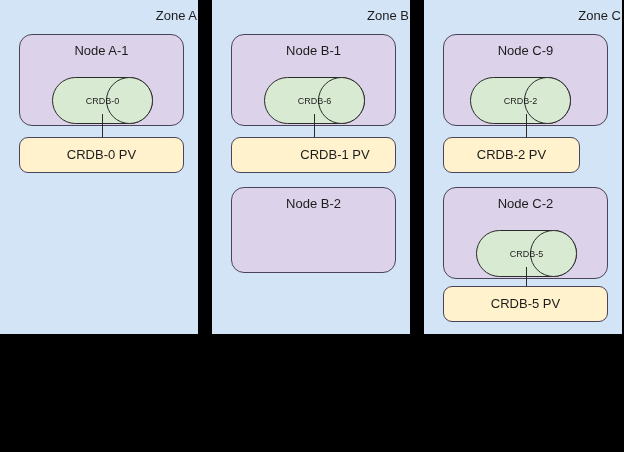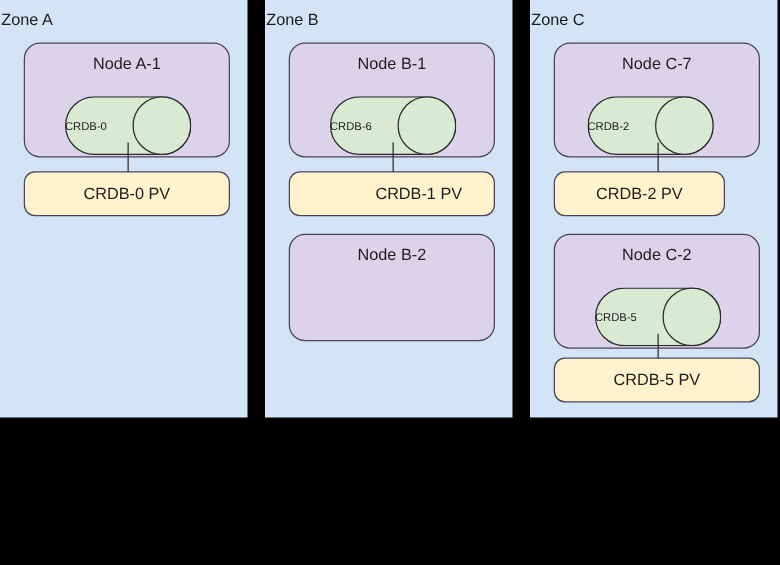--- a/index.html
+++ b/index.html
@@ -26,21 +26,21 @@
     position: absolute;
     background: #d4e4f7;
     border: 1px solid #6c8ebf00;
     box-sizing: border-box;
   }
   .zone-title {
     position: absolute;
     left: 0;
     right: 0;
     top: 7px;
-    text-align: left;
+    text-align: right;
     font-size: 13px;
     color: #1c1c1c;
     line-height: 16px;
   }
   .node {
     position: absolute;
     background: #dcd2ea;
     border: 1px solid #4a4458;
     border-radius: 13px;
     box-sizing: border-box;
@@ -85,21 +85,21 @@
     display: flex;
     align-items: center;
     font-size: 9px;
     color: #1c1c1c;
     line-height: 12px;
     pointer-events: none;
   }
   .cyl-label span {
     display: block;
     width: 100%;
-    text-align: left;
+    text-align: center;
     box-sizing: border-box;
   }
   .connector {
     position: absolute;
     width: 1px;
     background: #2b2b2b;
   }
 </style>
 </head>
 <body>
@@ -153,21 +153,21 @@
 
     <div class="node" style="left:18px; top:186px; width:165px; height:86px;">
       <div class="node-title">Node B-2</div>
     </div>
   </div>
 
   <div class="zone" style="left:424px; top:0px; width:198px; height:334px;">
     <div class="zone-title">Zone C</div>
 
     <div class="node" style="left:18px; top:33px; width:165px; height:92px;">
-      <div class="node-title">Node C-7</div>
+      <div class="node-title">Node C-9</div>
       <div class="cyl" style="left:26px; top:42px; width:101px; height:47px;">
         <svg width="101" height="47" viewBox="0 0 101 47">
           <path d="M23.5,0.5 H77.5 A23,23 0 0 1 77.5,46.5 H23.5 A23,23 0 0 1 23.5,0.5 Z" fill="#d9ead3" stroke="#2b2b2b" stroke-width="1"></path>
           <circle cx="77.5" cy="23.5" r="23" fill="#d9ead3" stroke="#2b2b2b" stroke-width="1"></circle>
         </svg>
         <div class="cyl-label">
           <span>CRDB-2</span>
         </div>
       </div>
     </div>

